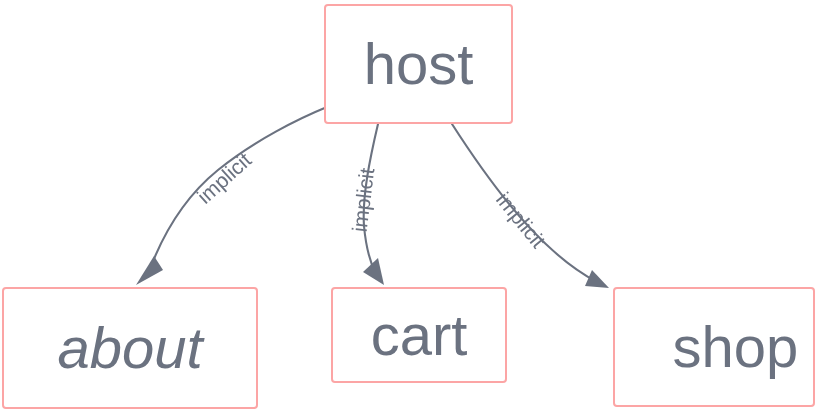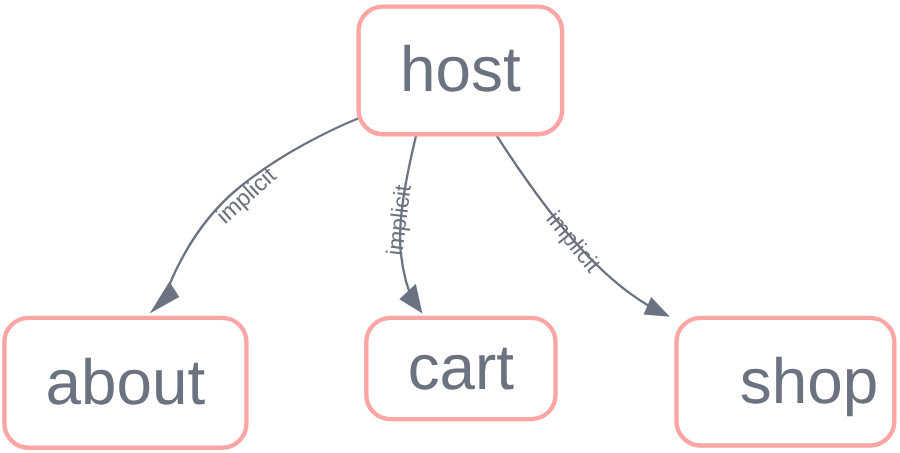--- a/index.html
+++ b/index.html
@@ -19,22 +19,22 @@
     position: absolute;
     left: 0;
     top: 0;
     width: 818px;
     height: 412px;
   }
   .node-box {
     position: absolute;
     box-sizing: border-box;
     background: #ffffff;
-    border: 4px solid #fca5a5;
-    border-radius: 24px;
+    border: 2px solid #fca5a5;
+    border-radius: 4px;
     display: flex;
     align-items: center;
     justify-content: center;
     z-index: 2;
   }
   .node-label {
     color: #6b7280;
     font-family: "Liberation Sans", sans-serif;
     font-size: 58px;
     font-weight: 400;
@@ -82,21 +82,21 @@
     </g>
     <g>
       <path class="edge-path" d="M 452,124 C 470,152 500,196 530,228 C 556,256 578,272 597,282"></path>
       <polygon class="arrow-head" points="609,288 585,286 592,270"></polygon>
     </g>
   </svg>
 
   <div class="node-box" style="left: 324px; top: 4px; width: 189px; height: 120px;">
     <span class="node-label">host</span>
   </div>
-  <div class="node-box" style="left: 2px; top: 287px; width: 224px; height: 122px;">
+  <div class="node-box" style="left: 2px; top: 287px; width: 256px; height: 122px; font-style: italic;">
     <span class="node-label">about</span>
   </div>
   <div class="node-box" style="left: 331px; top: 287px; width: 176px; height: 96px;">
     <span class="node-label">cart</span>
   </div>
   <div class="node-box" style="left: 613px; top: 287px; width: 202px; height: 120px; padding-left: 43px;">
     <span class="node-label">shop</span>
   </div>
 
   <div class="edge-label" style="left: 224px; top: 178px; transform: translate(-50%, -50%) rotate(-42deg);">implicit</div>

